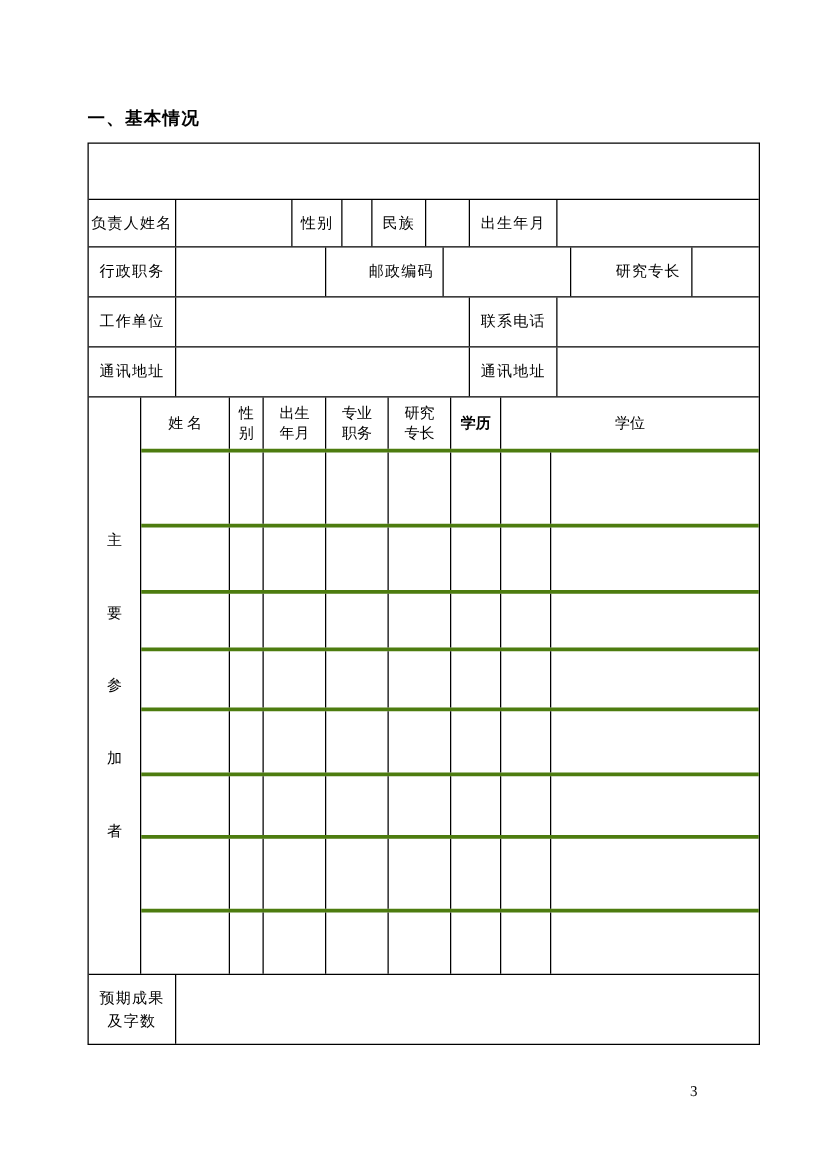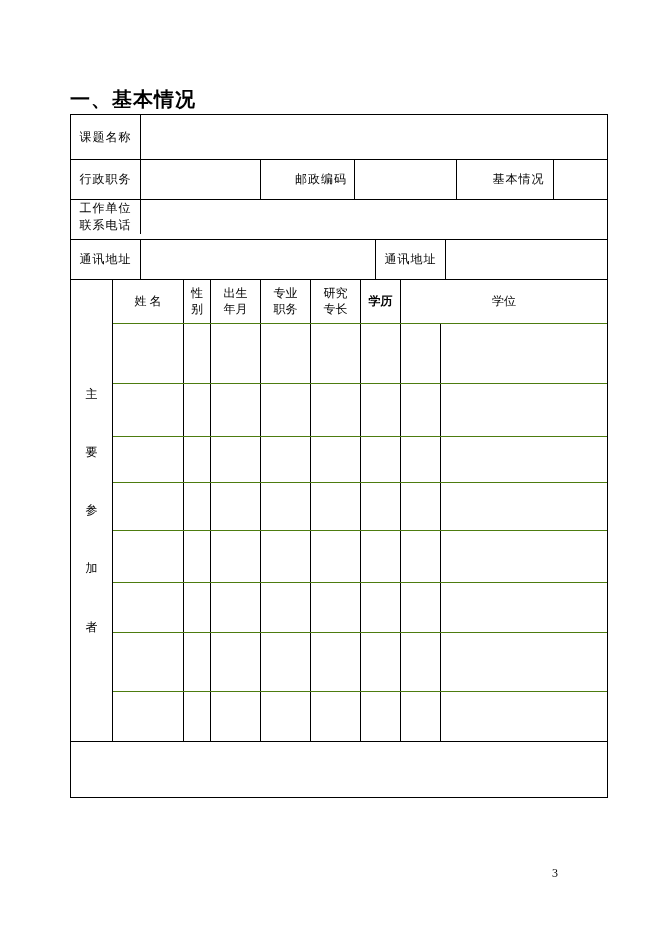--- a/index.html
+++ b/index.html
@@ -7,21 +7,21 @@
   .page {
     position:relative;
     width:662px; height:936px;
     background:#ffffff;
     color:#000;
     font-family:"Liberation Serif","DejaVu Serif",serif;
     overflow:hidden;
   }
   .heading {
     position:absolute; left:70px; top:86px;
-    font-size:20px; font-weight:bold; letter-spacing:1px;
+    font-size:14px; font-weight:bold; letter-spacing:1px;
   }
   .form-table {
     position:absolute; left:70px; top:114px;
     width:538px;
     border:1px solid #000;
     display:flex; flex-direction:column;
   }
   .row { display:flex; border-bottom:1px solid #000; }
   .form-table > .row:last-child { border-bottom:none; }
   .cell {
@@ -29,21 +29,21 @@
     display:flex; align-items:center; justify-content:center;
     font-size:12px; text-align:center;
   }
   .row > .cell:last-child { border-right:none; }
   .grow { flex:1; }
   .label { letter-spacing:1px; }
 
   .r1 { height:45px; }
   .r2 { height:38px; }
   .r3 { height:40px;gap:27px; }
-  .r4 { height:40px;flex-direction:column; }
+  .r4 { height:40px; }
   .r5 { height:40px; }
   .r-expected { height:55px; }
 
   .w70 { width:70px; }
   .w93 { width:93px; }
   .w40 { width:40px; }
   .w24 { width:24px; }
   .w43 { width:43px; }
   .w35 { width:35px; }
   .w67 { width:67px; }
@@ -56,21 +56,21 @@
     width:42px; border-right:1px solid #000;
     display:flex; align-items:center; justify-content:center;
   }
   .v-label {
     height:250px;
     display:flex; flex-direction:column;
     justify-content:space-between; align-items:center;
     font-size:12px;
   }
   .p-content { flex:1; display:flex; flex-direction:column; }
-  .p-row { display:flex; border-bottom:1px solid #4d7c0f; }
+  .p-row { display:flex; border-bottom:3px solid #4d7c0f; }
   .p-content > .p-row:last-child { border-bottom:none; }
   .p-cell {
     border-right:1px solid #000;
     display:flex; align-items:center; justify-content:center;
     font-size:12px; text-align:center;
     white-space:pre-line; line-height:1.35;
   }
   .p-row > .p-cell:last-child { border-right:none; flex:1; }
   .p-head { height:44px; }
   .pw-name { width:71px; }
@@ -91,31 +91,40 @@
 </head>
 <body>
 
 <div class="page">
 
   <div class="heading">一、基本情况</div>
 
   <div class="form-table">
 
     <div class="row r1">
-      <div class="cell label w70">课题名称</div>
-      <div class="cell grow"></div>
-    </div>
-
+      <div class="cell grow"></div>
+    </div>
+
+    <div class="row r2">
+      <div class="cell label w70">负责人姓名</div>
+      <div class="cell w93"></div>
+      <div class="cell label w40">性别</div>
+      <div class="cell w24"></div>
+      <div class="cell label w43">民族</div>
+      <div class="cell w35"></div>
+      <div class="cell label w70">出生年月</div>
+      <div class="cell grow"></div>
+    </div>
 
     <div class="row r3">
       <div class="cell label w70">行政职务</div>
       <div class="cell w93"></div>
       <div class="cell label w67">邮政编码</div>
       <div class="cell w75"></div>
-      <div class="cell label w70">基本情况</div>
+      <div class="cell label w70">研究专长</div>
       <div class="cell grow"></div>
     </div>
 
     <div class="row r4">
       <div class="cell label w70">工作单位</div>
       <div class="cell w235"></div>
       <div class="cell label w70">联系电话</div>
       <div class="cell grow"></div>
     </div>
 
@@ -228,20 +237,24 @@
             <div class="p-cell" style="width: 50px;"></div>
             <div class="p-cell" style="width: 50px;"></div>
             <div class="p-cell" style="width: 40px;"></div>
             <div class="p-cell" style="width: 40px;"></div>
             <div class="p-cell"></div>
           </div>
         </div>
     </div>
 
     <div class="row r-expected">
+      <div class="cell label w70 two-line">
+        <div>预期成果</div>
+        <div>及字数</div>
+      </div>
       <div class="cell grow"></div>
     </div>
 
   </div>
 
   <div class="page-number">3</div>
 
 </div>
 
 </body></html>

